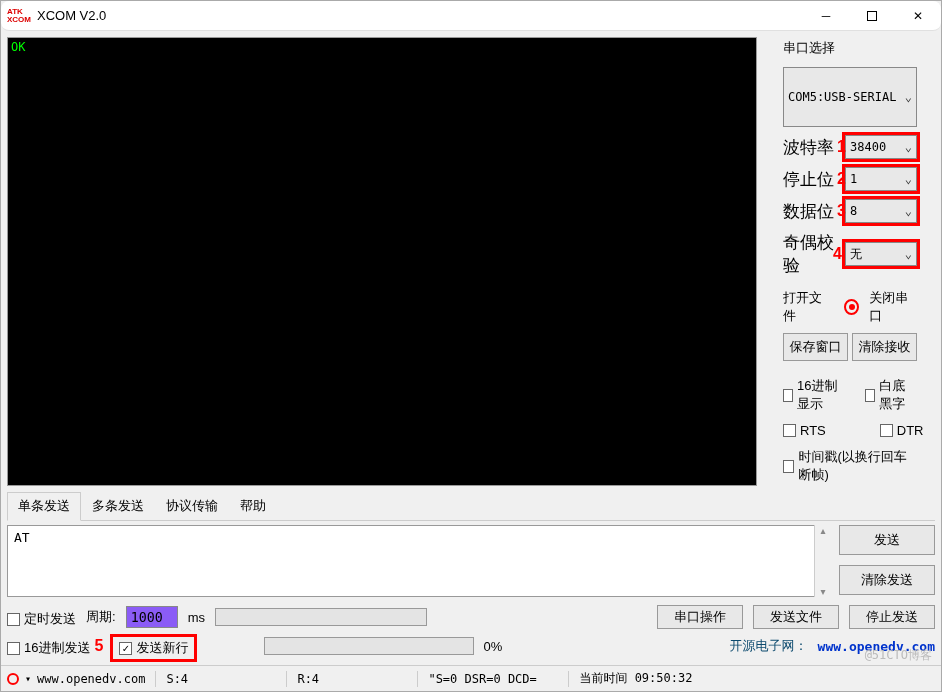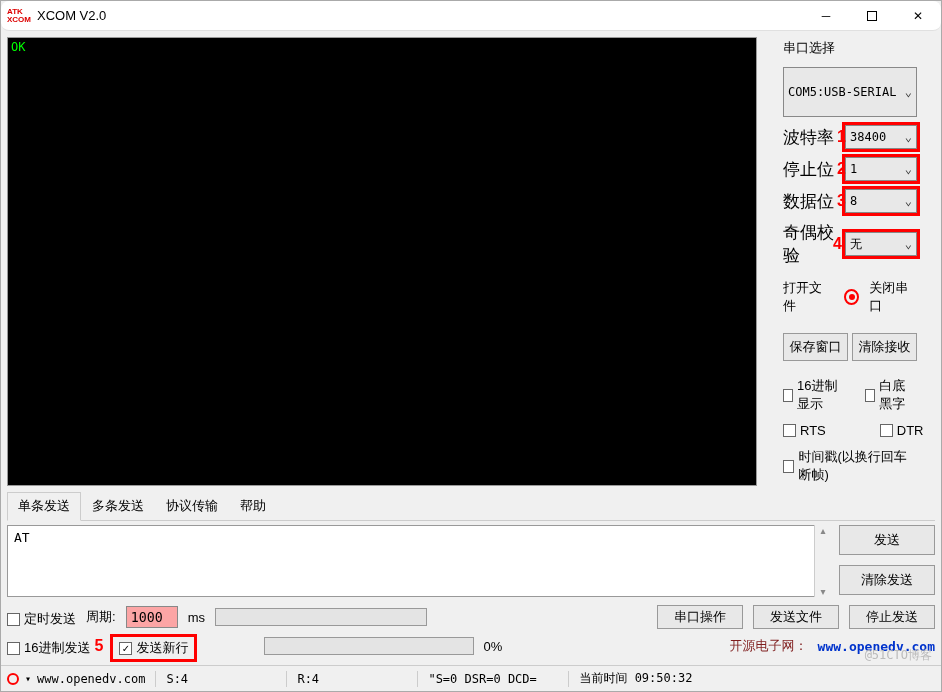--- a/index.html
+++ b/index.html
@@ -28,48 +28,48 @@
 .dropdown { display: flex; align-items: center; justify-content: space-between; }
 .dropdown::after { content: "⌄"; font-size: 12px; color: #333; }
 .hl { outline: 3px solid #f00; outline-offset: 0; }
 
 .op-row { display: flex; align-items: center; gap: 10px; margin-top: 4px; }
 .op-row .op-label { width: 56px; }
 .rec-icon { width: 16px; height: 16px; border: 2px solid #f00; border-radius: 50%; display: flex; align-items: center; justify-content: center; }
 .rec-icon::after { content: ""; width: 6px; height: 6px; background: #f00; border-radius: 50%; }
 
 .btn { height: 28px; border: 1px solid #999; background: #e8e8e8; font-size: 13px; display: flex; align-items: center; justify-content: center; cursor: pointer; }
-.btn-row { display: flex; gap: 4px; margin-top: 10px; }
+.btn-row { display: flex; gap: 4px; }
 .btn-row .btn { flex: 1; }
 .check-row { display: flex; align-items: center; gap: 4px; font-size: 13px; margin-top: 4px; }
 .check-col { display: flex; flex-direction: column; gap: 6px; margin-top: 4px; }
 .check-pair { display: flex; gap: 20px; }
 .cbx { width: 13px; height: 13px; border: 1px solid #666; background: #fff; display: inline-flex; align-items: center; justify-content: center; font-size: 10px; }
 
 .tabs { display: flex; border-bottom: 1px solid #ccc; margin: 0 6px; }
 .tab { padding: 4px 10px; font-size: 13px; border: 1px solid transparent; cursor: pointer; }
 .tab.active { background: #f0f0f0; border: 1px solid #ccc; border-bottom: 1px solid #f0f0f0; margin-bottom: -1px; }
 
 .send-area { display: flex; margin: 4px 6px; gap: 8px; }
 .send-input { flex: 1; height: 72px; border: 1px solid #999; background: #fff; padding: 4px 6px; font-family: Consolas, monospace; font-size: 13px; resize: none; position: relative; }
 .send-input-wrap { flex: 1; position: relative; }
 .send-input-wrap .scroll { position: absolute; right: 0; top: 0; bottom: 0; width: 17px; background: #f0f0f0; border-left: 1px solid #ccc; display: flex; flex-direction: column; justify-content: space-between; align-items: center; }
 .scroll-arrow { font-size: 10px; color: #888; }
 .send-btns { width: 96px; display: flex; flex-direction: column; gap: 10px; }
 .send-btns .btn { height: 30px; }
 
 .options-row { margin: 4px 6px 2px 6px; display: flex; align-items: center; gap: 10px; font-size: 13px; }
-.period-input { width: 52px; height: 22px; border: 1px solid #888; background: #fca5a5; text-align: left; padding: 0 4px; font-family: Consolas, monospace; }
+.period-input { width: 52px; height: 22px; border: 1px solid #888; background: #8b5cf6; text-align: left; padding: 0 4px; font-family: Consolas, monospace; }
 .progress { flex: 1; height: 18px; border: 1px solid #999; background: #e4e4e4; max-width: 310px; }
 .btn-sm { width: 86px; height: 24px; border: 1px solid #999; background: #e8e8e8; display: flex; align-items: center; justify-content: center; }
 
 .options-row2 { margin: 2px 6px 6px 6px; display: flex; align-items: center; gap: 10px; font-size: 13px; }
 .hl5 { outline: 3px solid #f00; padding: 2px 6px; }
 .link { color: #03c; font-weight: bold; font-family: Consolas, "Microsoft YaHei", monospace; }
-.linkpre { color: #7f1d1d; font-family: "Microsoft YaHei"; }
+.linkpre { color: #0c4a6e; font-family: "Microsoft YaHei"; }
 
 .statusbar { height: 26px; border-top: 1px solid #ccc; display: flex; align-items: center; font-size: 12px; padding: 0 6px; gap: 6px; font-family: Consolas, "Microsoft YaHei", monospace; }
 .status-sep { width: 1px; height: 16px; background: #ccc; margin: 0 4px; }
 .disc { width: 12px; height: 12px; border: 2px solid #f00; border-radius: 50%; }
 .status-dd { font-size: 10px; }
 
 .watermark { position: absolute; right: 10px; bottom: 28px; font-size: 12px; color: #bbb; font-family: Consolas, monospace; }
 </style>
 </head>
 <body>

